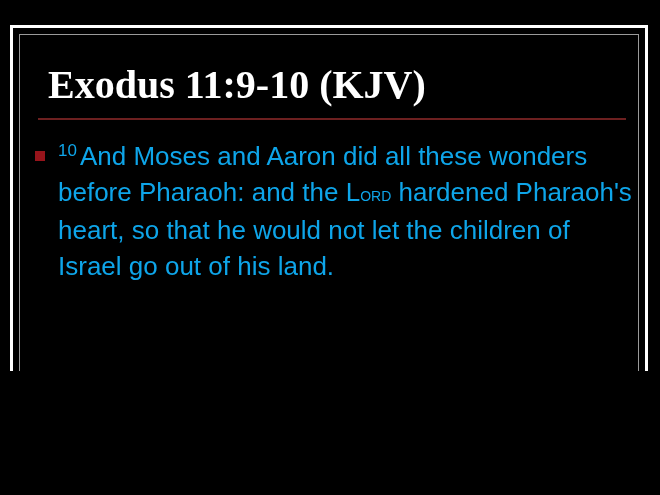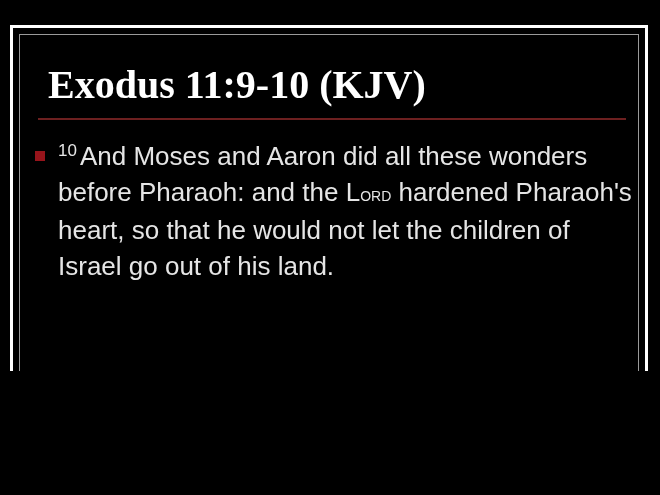--- a/index.html
+++ b/index.html
@@ -109,17 +109,17 @@
 
   <div id="title" style="color: rgb(255, 255, 255);">Exodus 11:9-10 (KJV)</div>
 
   <div id="title-rule" style="background: rgb(109, 32, 32);"></div>
 
   <div id="body">
 
 
     <div class="bullet-row">
       <span class="bullet-marker" style="background: rgb(151, 20, 27);"></span>
-      <span class="bullet-text" style="color: #e5e5e5;"><span class="verse-num">10</span><span>And Moses and Aaron did all these wonders before Pharaoh: and the </span><span class="divine-name"><span class="dn-cap">L</span><span class="dn-small">ord</span></span><span> hardened Pharaoh's heart, so that he would not let the children of Israel go out of his land.</span></span>
+      <span class="bullet-text" style="color: #0ea5e9;"><span class="verse-num">10</span><span>And Moses and Aaron did all these wonders before Pharaoh: and the </span><span class="divine-name"><span class="dn-cap">L</span><span class="dn-small">ord</span></span><span> hardened Pharaoh's heart, so that he would not let the children of Israel go out of his land.</span></span>
     </div>
 
   </div>
 </div>
 
 </body></html>

